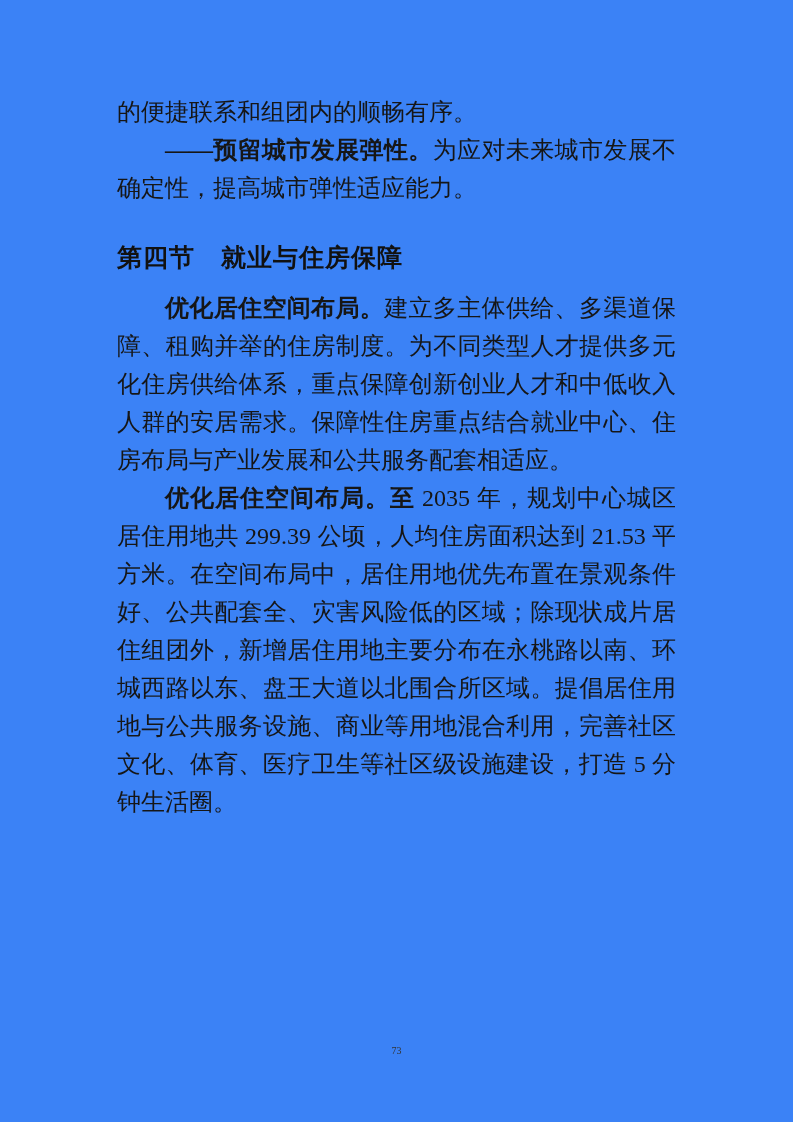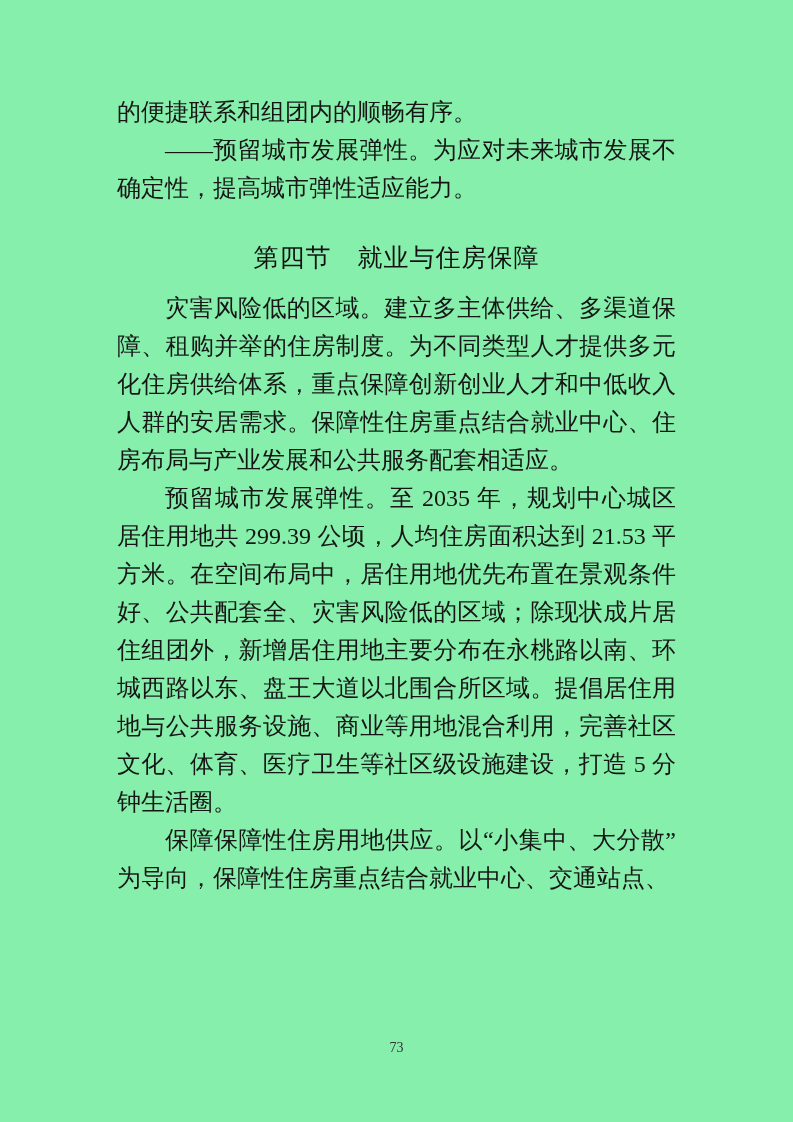--- a/index.html
+++ b/index.html
@@ -4,21 +4,21 @@
 <style>
   html, body {
     margin: 0;
     padding: 0;
     background: #ffffff;
   }
   .page {
     position: relative;
     width: 793px;
     height: 1122px;
-    background: #86efac;
+    background: #3b82f6;
     color: #161616;
     font-family: "Liberation Serif", "DejaVu Serif", serif;
     overflow: hidden;
   }
   .body-text {
     position: absolute;
     left: 117px;
     top: 93px;
     width: 559px;
     font-size: 24px;
@@ -28,59 +28,57 @@
   }
   .para {
     margin: 0;
     padding: 0;
     text-indent: 0;
   }
   .para.indent {
     text-indent: 2em;
   }
   .para b {
-    font-weight: normal;
+    font-weight: bold;
     margin-top: 10px;
   }
   .section-heading {
     margin: 31px 0 13px 0;
     font-size: 25px;
-    font-weight: normal;
-    text-align: center;
+    font-weight: bold;
     text-indent: 0;
     letter-spacing: 1px;
     font-family: "Liberation Sans", "DejaVu Sans", sans-serif;
     color: #111111;
   }
   .footer {
     position: absolute;
     left: 0;
     right: 0;
     bottom: 66px;
     text-align: center;
-    font-size: 14px;
+    font-size: 10px;
     color: #333333;
     font-family: "Liberation Serif", "DejaVu Serif", serif;
   }
 </style>
 </head>
 <body>
 
 <div class="page">
   <div class="body-text">
 
     <p class="para"><b></b><span>的便捷联系和组团内的顺畅有序。</span></p>
 
     <p class="para indent"><b>——预留城市发展弹性。</b><span>为应对未来城市发展不确定性，提高城市弹性适应能力。</span></p>
 
 
     <h2 class="section-heading">第四节　就业与住房保障</h2>
 
-    <p class="para indent"><b>灾害风险低的区域。</b><span>建立多主体供给、多渠道保障、租购并举的住房制度。为不同类型人才提供多元化住房供给体系，重点保障创新创业人才和中低收入人群的安居需求。保障性住房重点结合就业中心、住房布局与产业发展和公共服务配套相适应。</span></p>
+    <p class="para indent"><b>优化居住空间布局。</b><span>建立多主体供给、多渠道保障、租购并举的住房制度。为不同类型人才提供多元化住房供给体系，重点保障创新创业人才和中低收入人群的安居需求。保障性住房重点结合就业中心、住房布局与产业发展和公共服务配套相适应。</span></p>
 
-    <p class="para indent"><b>预留城市发展弹性。至</b><span> 2035 年，规划中心城区居住用地共 299.39 公顷，人均住房面积达到 21.53 平方米。在空间布局中，居住用地优先布置在景观条件好、公共配套全、灾害风险低的区域；除现状成片居住组团外，新增居住用地主要分布在永桃路以南、环城西路以东、盘王大道以北围合所区域。提倡居住用地与公共服务设施、商业等用地混合利用，完善社区文化、体育、医疗卫生等社区级设施建设，打造 5 分钟生活圈。</span></p>
+    <p class="para indent"><b>优化居住空间布局。至</b><span> 2035 年，规划中心城区居住用地共 299.39 公顷，人均住房面积达到 21.53 平方米。在空间布局中，居住用地优先布置在景观条件好、公共配套全、灾害风险低的区域；除现状成片居住组团外，新增居住用地主要分布在永桃路以南、环城西路以东、盘王大道以北围合所区域。提倡居住用地与公共服务设施、商业等用地混合利用，完善社区文化、体育、医疗卫生等社区级设施建设，打造 5 分钟生活圈。</span></p>
 
-    <p class="para indent"><b>保障保障性住房用地供应。</b><span>以“小集中、大分散”为导向，保障性住房重点结合就业中心、交通站点、</span></p>
 
   </div>
 
   <div class="footer">73</div>
 </div>
 
 </body></html>

